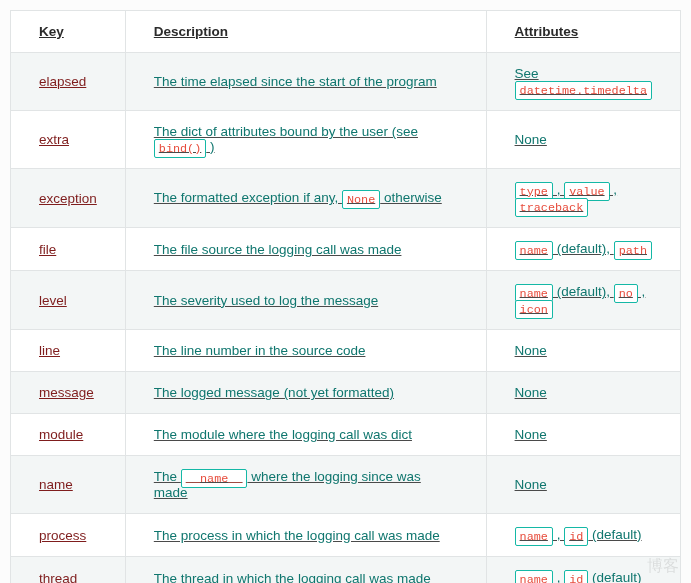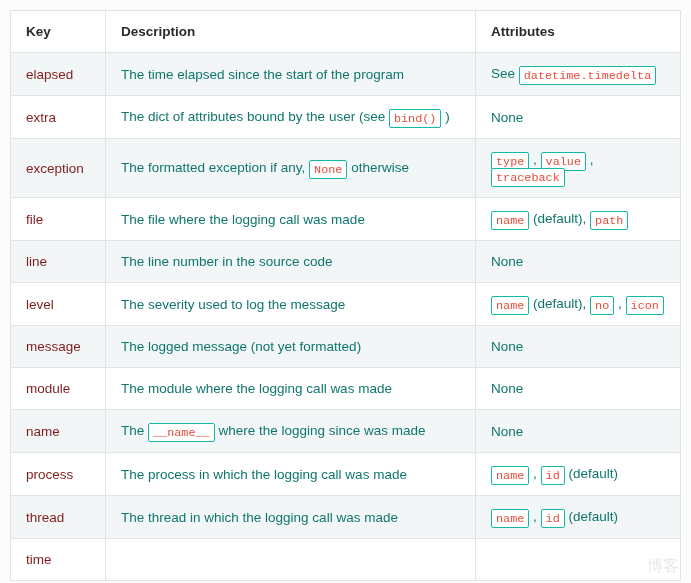--- a/index.html
+++ b/index.html
@@ -14,22 +14,23 @@
   }
   table {
     width: 100%;
     border-collapse: collapse;
     background: #fff;
     border: 1px solid #e1e4e5;
   }
   th, td {
     text-align: left;
     vertical-align: middle;
-    padding: 13px 15px;
+    padding: 13px 28px;
     border: 1px solid #e1e4e5;
+    text-decoration: underline;
   }
   th {
     font-weight: 600;
     color: #2b2b2b;
     background: #fff;
   }
   tbody tr:nth-child(odd) td {
     background: #f3f6f6;
   }
   tbody tr:nth-child(even) td {
@@ -86,41 +87,41 @@
         <td><span class="plain">The dict of attributes bound by the user (see </span><code>bind()</code><span class="plain"> )</span></td>
         <td><span class="plain">None</span></td>
       </tr>
       <tr>
         <td class="key">exception</td>
         <td><span class="plain">The formatted exception if any, </span><code>None</code><span class="plain"> otherwise</span></td>
         <td><code>type</code><span class="plain"> , </span><code>value</code><span class="plain"> , </span><code>traceback</code></td>
       </tr>
       <tr>
         <td class="key">file</td>
-        <td><span class="plain">The file where the logging call was made</span></td>
+        <td><span class="plain">The file source the logging call was made</span></td>
         <td><code>name</code><span class="plain"> (default), </span><code>path</code></td>
+      </tr>
+      <tr>
+        <td class="key">level</td>
+        <td><span class="plain">The severity used to log the message</span></td>
+        <td><code>name</code><span class="plain"> (default), </span><code>no</code><span class="plain"> , </span><code>icon</code></td>
       </tr>
       <tr>
         <td class="key">line</td>
         <td><span class="plain">The line number in the source code</span></td>
         <td><span class="plain">None</span></td>
-      </tr>
-      <tr>
-        <td class="key">level</td>
-        <td><span class="plain">The severity used to log the message</span></td>
-        <td><code>name</code><span class="plain"> (default), </span><code>no</code><span class="plain"> , </span><code>icon</code></td>
       </tr>
       <tr>
         <td class="key">message</td>
         <td><span class="plain">The logged message (not yet formatted)</span></td>
         <td><span class="plain">None</span></td>
       </tr>
       <tr>
         <td class="key">module</td>
-        <td><span class="plain">The module where the logging call was made</span></td>
+        <td><span class="plain">The module where the logging call was dict</span></td>
         <td><span class="plain">None</span></td>
       </tr>
       <tr>
         <td class="key">name</td>
         <td><span class="plain">The </span><code>__name__</code><span class="plain"> where the logging since was made</span></td>
         <td><span class="plain">None</span></td>
       </tr>
       <tr>
         <td class="key">process</td>
         <td><span class="plain">The process in which the logging call was made</span></td>

